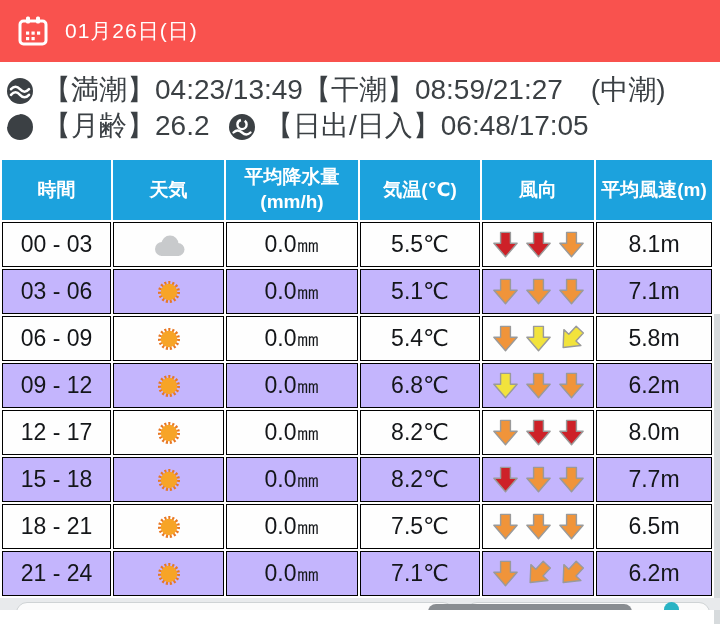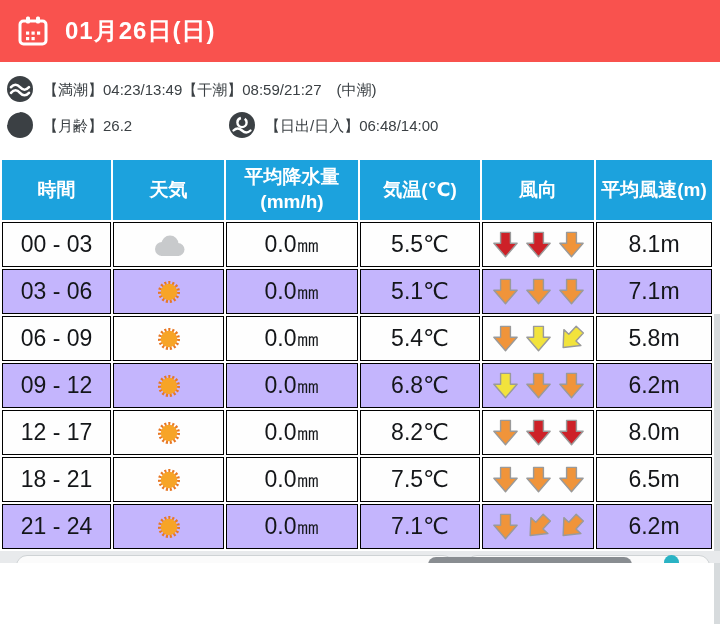--- a/index.html
+++ b/index.html
@@ -8,28 +8,28 @@
     font-family:"Liberation Sans","DejaVu Sans",sans-serif;
     -webkit-font-smoothing:antialiased;
   }
   .app{position:relative;width:720px;height:624px;background:#ffffff;}
 
   
   .topbar{
     height:62px;background:#f9524e;display:flex;align-items:center;
     padding:0 0 0 16px;box-sizing:border-box;gap:15px;
   }
-  .topbar .date{color:#ffffff;font-size:24px;font-weight:bold;letter-spacing:1px;}
+  .topbar .date{color:#ffffff;font-size:21px;font-weight:normal;letter-spacing:1px;}
   .icn{display:inline-flex;align-items:center;justify-content:center;}
 
   
   .almanac{
     padding:13px 8px 0 6px;color:#3b4044;box-sizing:border-box;height:96px;
   }
-  .al-row{display:flex;align-items:flex-start;gap:9px;font-size:15px;line-height:30px;}
+  .al-row{display:flex;align-items:flex-end;gap:9px;font-size:28px;line-height:30px;}
   .al-row + .al-row{margin-top:6px;}
   .moonspan{width:176px;}
 
   
   .tablewrap{position:relative;}
   table{
     border-collapse:separate;border-spacing:2px;width:714px;table-layout:fixed;
     margin-top:0px;
   }
   thead th{
@@ -99,21 +99,21 @@
         </svg>
       </span>
       <span class="moonspan">【月齢】26.2</span>
       <span class="icn">
         <svg width="28" height="28" viewBox="0 0 28 28">
           <circle cx="14" cy="14" r="13" fill="#3b4044"></circle>
           <circle cx="14" cy="11.5" r="4.6" fill="none" stroke="#ffffff" stroke-width="2.4" stroke-dasharray="20 4"></circle>
           <path d="M5.5 19.5 q4.2 -4 8.5 0 t8.5 0" fill="none" stroke="#ffffff" stroke-width="2.4" stroke-linecap="round"></path>
         </svg>
       </span>
-      <span>【日出/日入】06:48/14:00</span>
+      <span>【日出/日入】06:48/17:05</span>
     </div>
   </section>
 
   <div class="tablewrap">
     <table>
       <colgroup>
         <col style="width:109px">
           <col style="width:111px">
           <col style="width:132px">
         <col style="width:120px">
@@ -214,20 +214,37 @@
             <td class="c-temp">8.2℃</td>
             <td class="c-wind"><svg class="arrow " width="31" height="31" viewBox="0 0 24 24">
       <path d="M8.2 2.6 L15.8 2.6 L15.8 11 L21 11 L12 21.5 L3 11 L8.2 11 Z" fill="#f0943a" stroke="#9a9a9a" stroke-width="1.1" stroke-linejoin="round"></path>
               </svg><svg class="arrow " width="31" height="31" viewBox="0 0 24 24">
       <path d="M8.2 2.6 L15.8 2.6 L15.8 11 L21 11 L12 21.5 L3 11 L8.2 11 Z" fill="#cd2128" stroke="#9a9a9a" stroke-width="1.1" stroke-linejoin="round"></path>
               </svg><svg class="arrow " width="31" height="31" viewBox="0 0 24 24">
       <path d="M8.2 2.6 L15.8 2.6 L15.8 11 L21 11 L12 21.5 L3 11 L8.2 11 Z" fill="#cd2128" stroke="#9a9a9a" stroke-width="1.1" stroke-linejoin="round"></path>
               </svg></td>
             <td class="c-speed">8.0m</td>
           </tr>
+          <tr class="alt">
+            <td class="c-time">15 - 18</td>
+            <td class="c-weather"><svg width="30" height="30" viewBox="0 0 24 24">
+      <circle cx="12" cy="12" r="7.4" fill="none" stroke="#e87723" stroke-width="2.8" stroke-dasharray="1.6 1.5"></circle>
+      <circle cx="12" cy="12" r="6.6" fill="#f7a427"></circle>
+              </svg></td>
+            <td class="c-precip">0.0㎜</td>
+            <td class="c-temp">8.2℃</td>
+            <td class="c-wind"><svg class="arrow " width="31" height="31" viewBox="0 0 24 24">
+      <path d="M8.2 2.6 L15.8 2.6 L15.8 11 L21 11 L12 21.5 L3 11 L8.2 11 Z" fill="#cd2128" stroke="#9a9a9a" stroke-width="1.1" stroke-linejoin="round"></path>
+              </svg><svg class="arrow " width="31" height="31" viewBox="0 0 24 24">
+      <path d="M8.2 2.6 L15.8 2.6 L15.8 11 L21 11 L12 21.5 L3 11 L8.2 11 Z" fill="#f0943a" stroke="#9a9a9a" stroke-width="1.1" stroke-linejoin="round"></path>
+              </svg><svg class="arrow " width="31" height="31" viewBox="0 0 24 24">
+      <path d="M8.2 2.6 L15.8 2.6 L15.8 11 L21 11 L12 21.5 L3 11 L8.2 11 Z" fill="#f0943a" stroke="#9a9a9a" stroke-width="1.1" stroke-linejoin="round"></path>
+              </svg></td>
+            <td class="c-speed">7.7m</td>
+          </tr>
           <tr>
             <td class="c-time">18 - 21</td>
             <td class="c-weather"><svg width="30" height="30" viewBox="0 0 24 24">
       <circle cx="12" cy="12" r="7.4" fill="none" stroke="#e87723" stroke-width="2.8" stroke-dasharray="1.6 1.5"></circle>
       <circle cx="12" cy="12" r="6.6" fill="#f7a427"></circle>
               </svg></td>
             <td class="c-precip">0.0㎜</td>
             <td class="c-temp">7.5℃</td>
             <td class="c-wind"><svg class="arrow " width="31" height="31" viewBox="0 0 24 24">
       <path d="M8.2 2.6 L15.8 2.6 L15.8 11 L21 11 L12 21.5 L3 11 L8.2 11 Z" fill="#f0943a" stroke="#9a9a9a" stroke-width="1.1" stroke-linejoin="round"></path>

